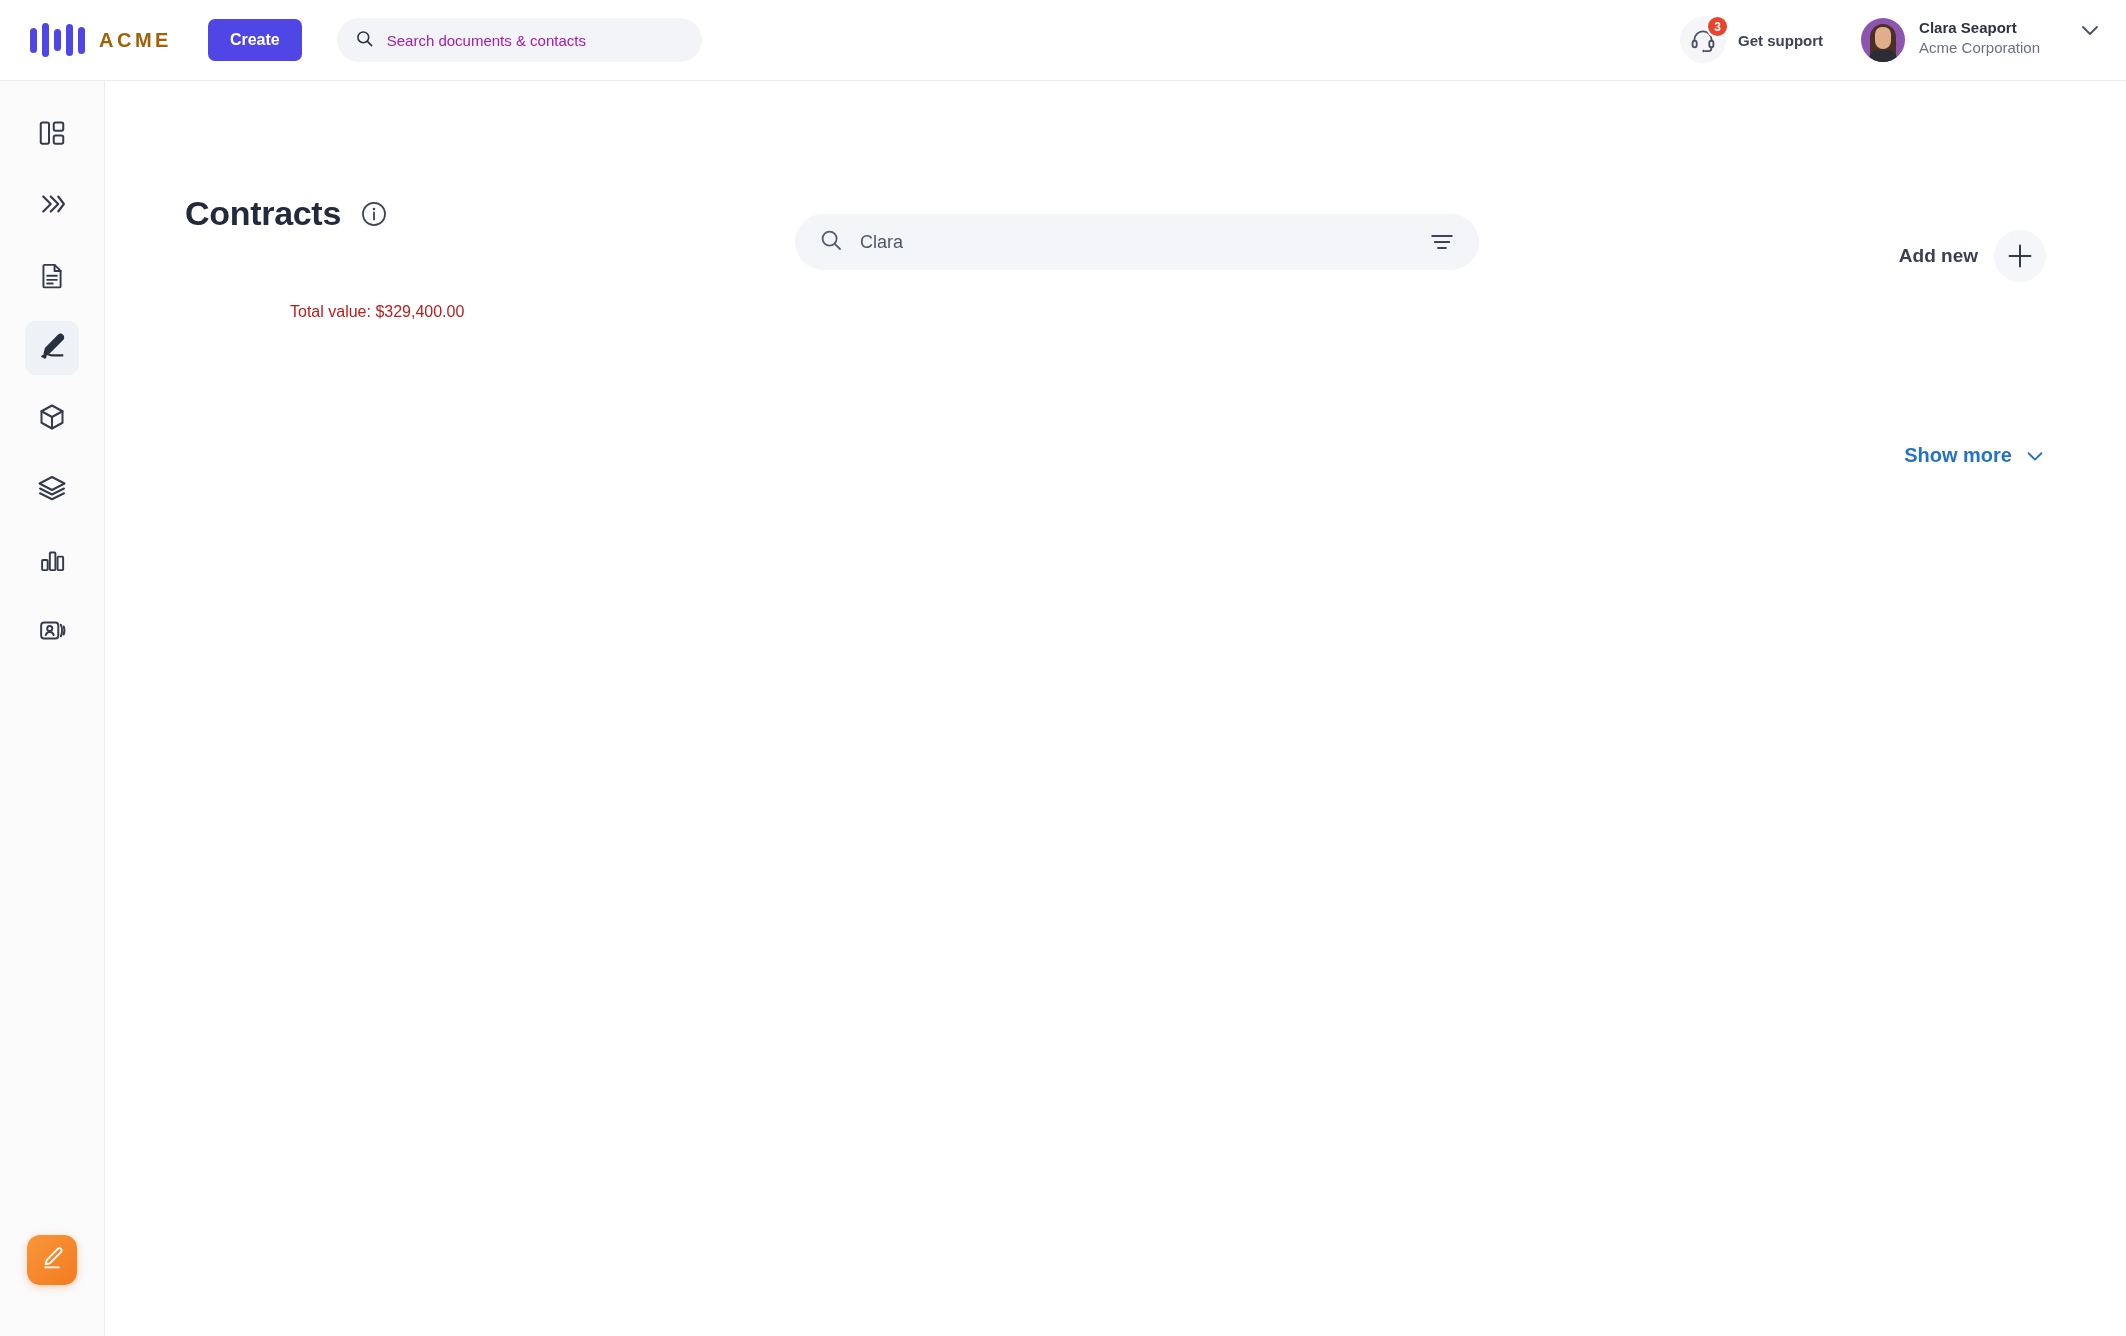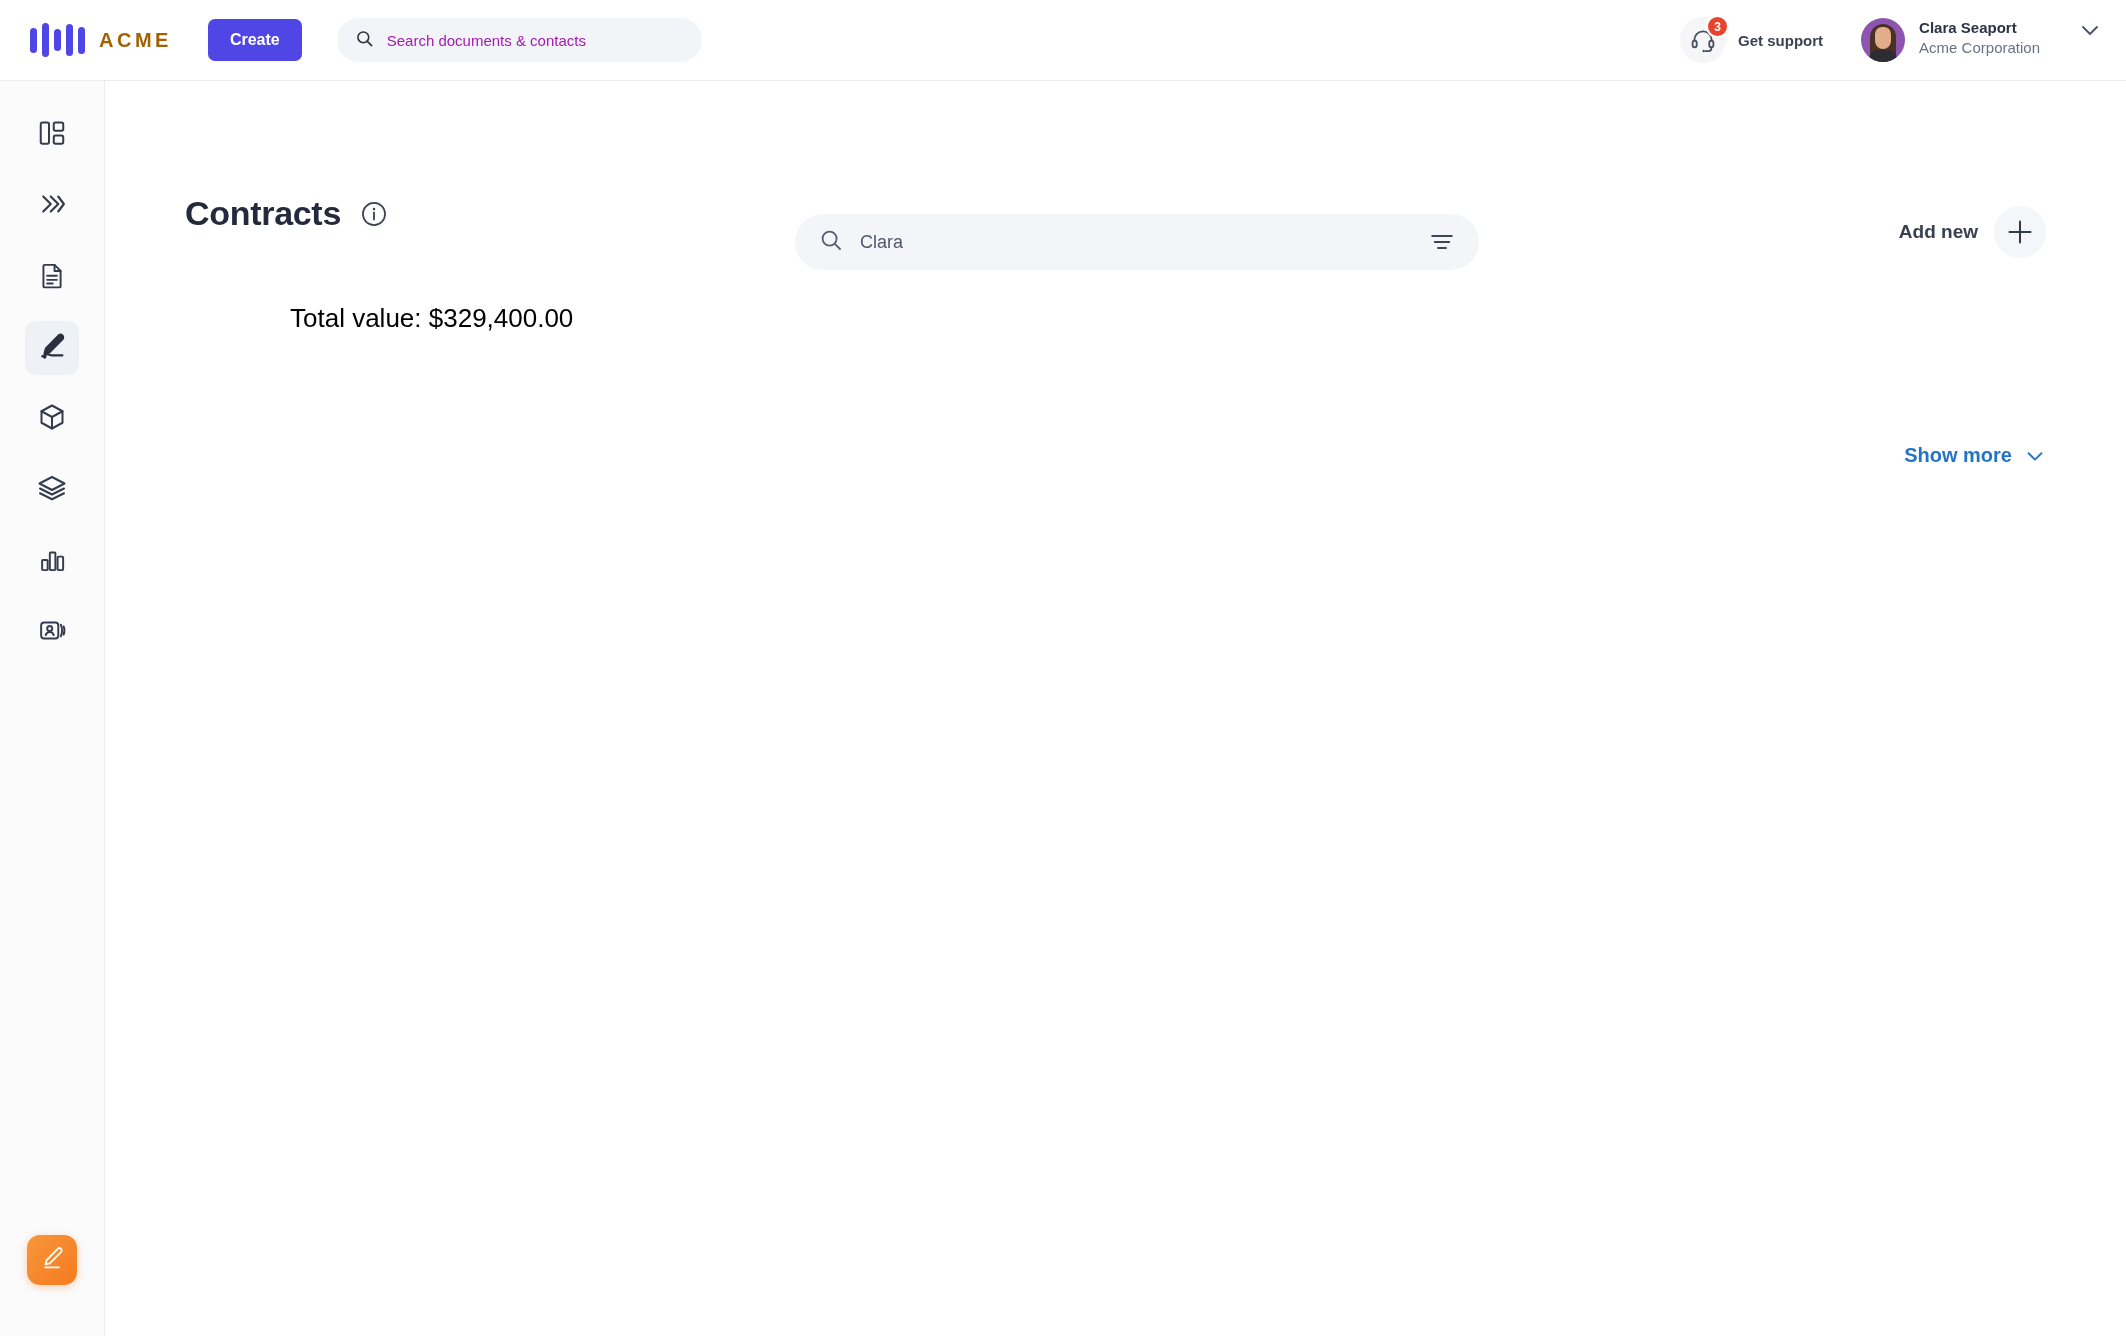--- a/index.html
+++ b/index.html
@@ -280,21 +280,21 @@
   }
   .filter-btn {
     cursor: pointer;
     display: flex;
     align-items: center;
   }
 
   .add-new {
     position: absolute;
     right: 80px;
-    top: 123px;
+    top: 147px;
     height: 56px;
     display: flex;
     align-items: center;
     cursor: pointer;
   }
   .add-new-label {
     font-size: 19px;
     font-weight: 700;
     color: #39404f;
   }
@@ -306,22 +306,22 @@
     background: #f5f6f9;
     display: flex;
     align-items: center;
     justify-content: center;
   }
 
   .total-value {
     position: absolute;
     left: 185px;
     top: 222px;
-    font-size: 26px;
-    color: #000000;
+    font-size: 16px;
+    color: #b91c1c;
   }
 
   .show-more {
     position: absolute;
     right: 80px;
     top: 363px;
     display: flex;
     align-items: center;
     cursor: pointer;
     color: #2574c4;

